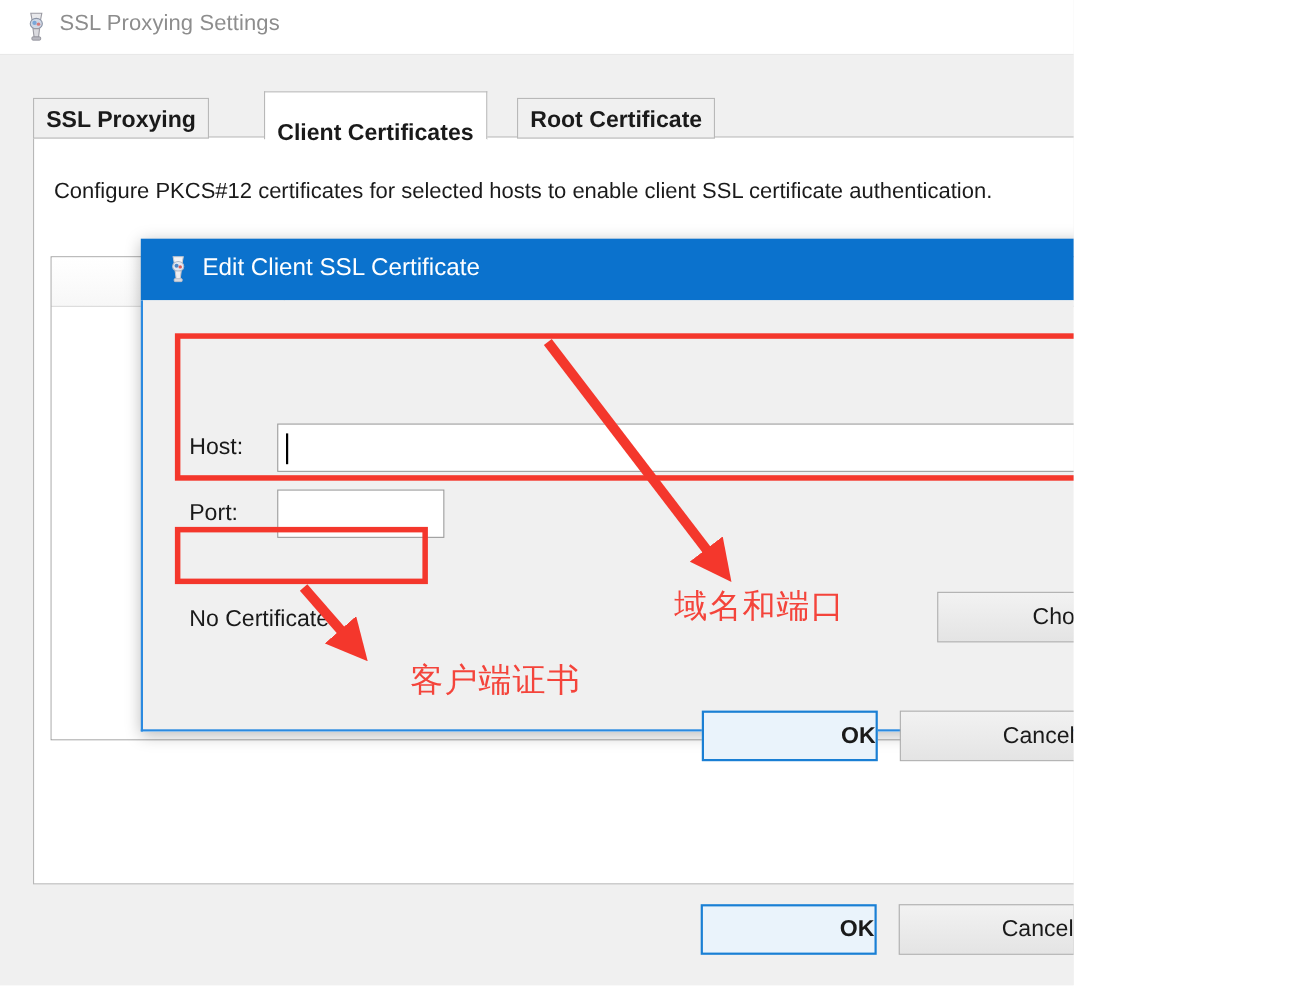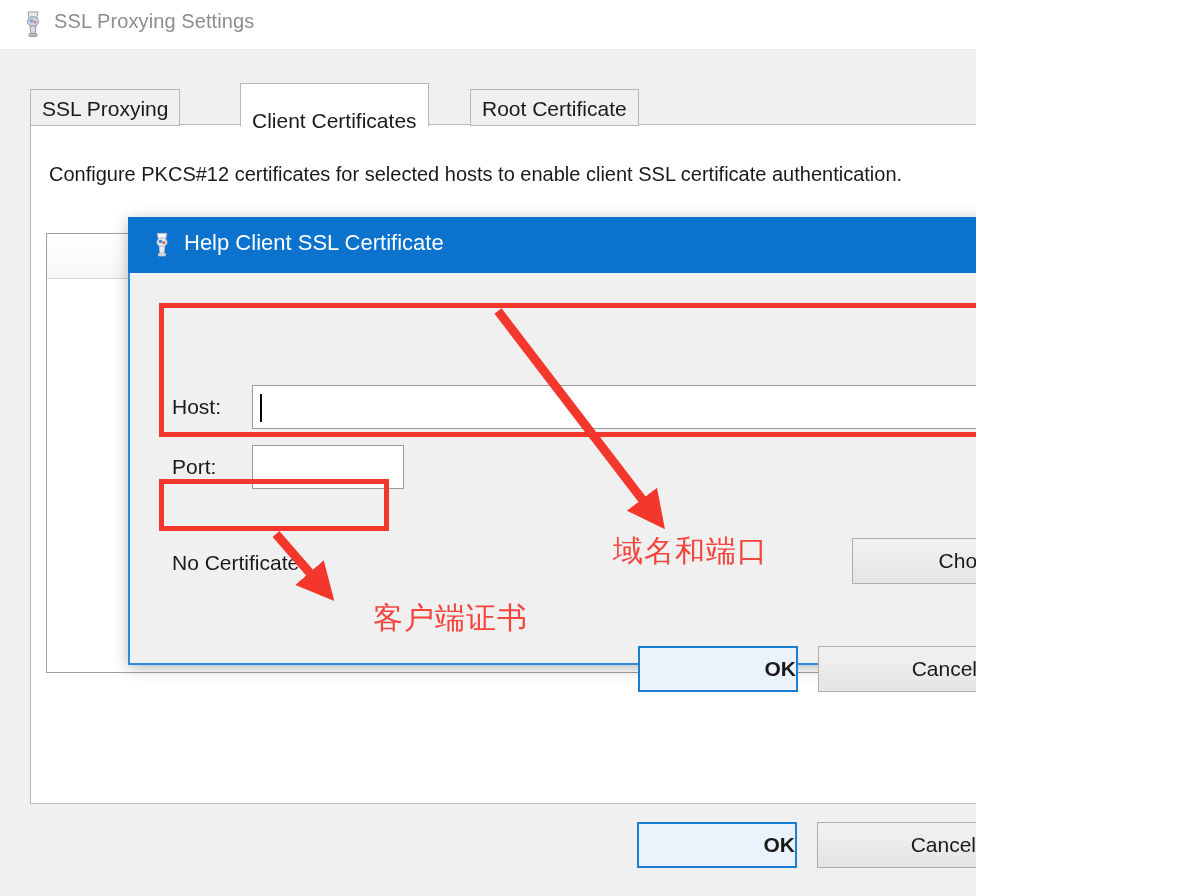--- a/index.html
+++ b/index.html
@@ -58,20 +58,21 @@
     height: 846px;
     background: #f0f0f0;
   }
 
   
   .tabstrip {
     position: absolute;
     left: 30px; top: 38px;
     width: 1124px;
     height: 38px;
+    font-weight: bold;
   }
   .tab {
     position: absolute;
     bottom: 0;
     height: 37px;
     box-sizing: border-box;
     border: 1px solid #b8b8b8;
     background: #f0f0f0;
     font-size: 21px;
     color: #1a1a1a;
@@ -378,21 +379,21 @@
       <span class="modal-icon">
         <svg width="24" height="27" viewBox="0 0 26 28">
           <path d="M8 2 L18 2 L16.5 10 L9.5 10 Z" fill="#f4f4f6" stroke="#c9c9d0" stroke-width="1"></path>
           <ellipse cx="13" cy="11.5" rx="5.5" ry="4.8" fill="#e3e9f2" stroke="#b0b8c6" stroke-width="1"></ellipse>
           <ellipse cx="11.4" cy="10.8" rx="2" ry="1.9" fill="#4d87c9"></ellipse>
           <ellipse cx="15" cy="12" rx="1.7" ry="1.6" fill="#e05a53"></ellipse>
           <path d="M10 16 L16 16 L15 24 L11 24 Z" fill="#ededf1" stroke="#c0c0c8" stroke-width="1"></path>
           <rect x="9" y="23.5" width="8" height="3" rx="1" fill="#dadade" stroke="#bdbdc6" stroke-width="0.8"></rect>
         </svg>
       </span>
-      <div class="modal-title-text">Help Client SSL Certificate</div>
+      <div class="modal-title-text">Edit Client SSL Certificate</div>
       <div class="modal-close">
         <svg width="22" height="22" viewBox="0 0 24 24">
           <path d="M3 3 L21 21 M21 3 L3 21" stroke="#ffffff" stroke-width="1.7" fill="none"></path>
         </svg>
       </div>
     </div>
 
     <div class="modal-body">
       <div class="field-label" id="host-label">Host:</div>
       <input class="textinput" id="host-input" type="text" placeholder="" style="">

